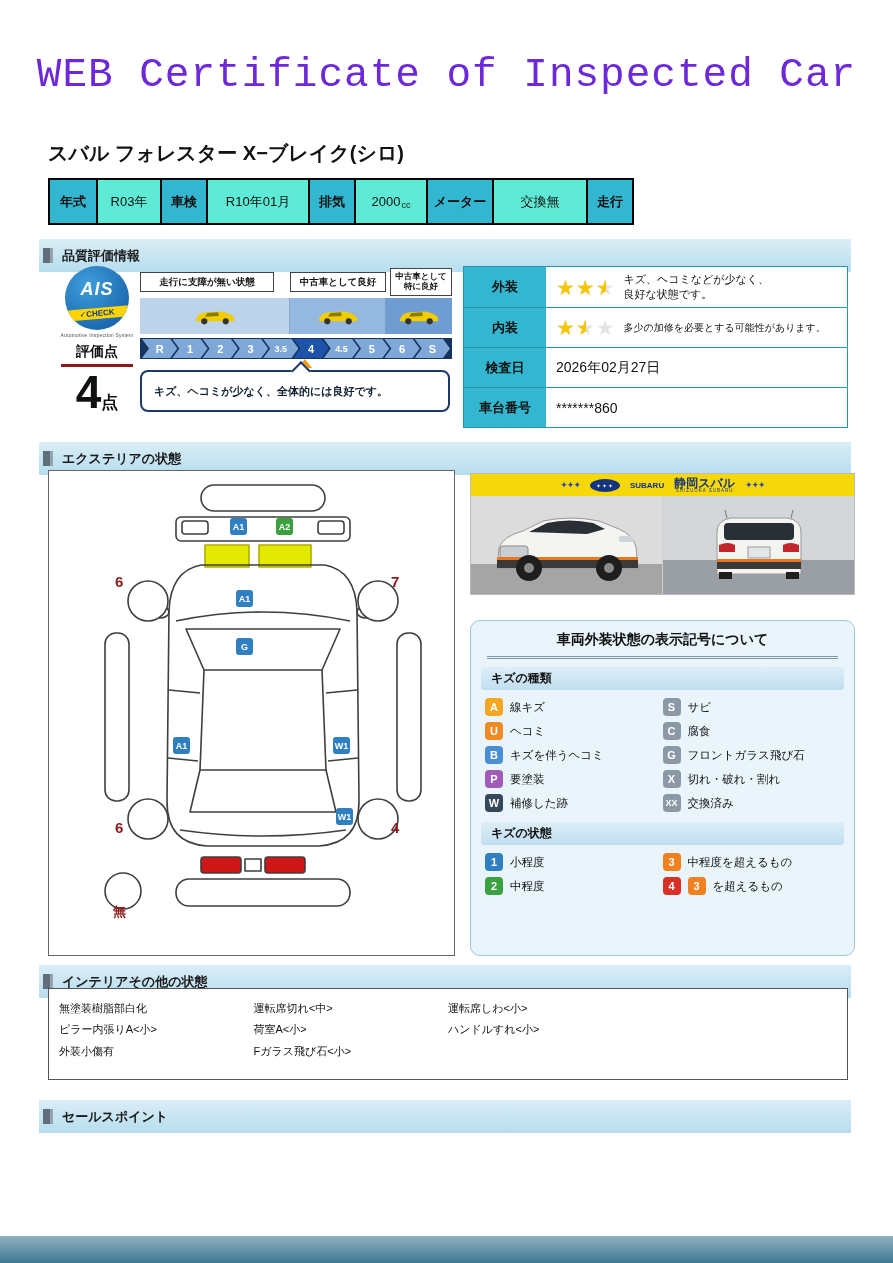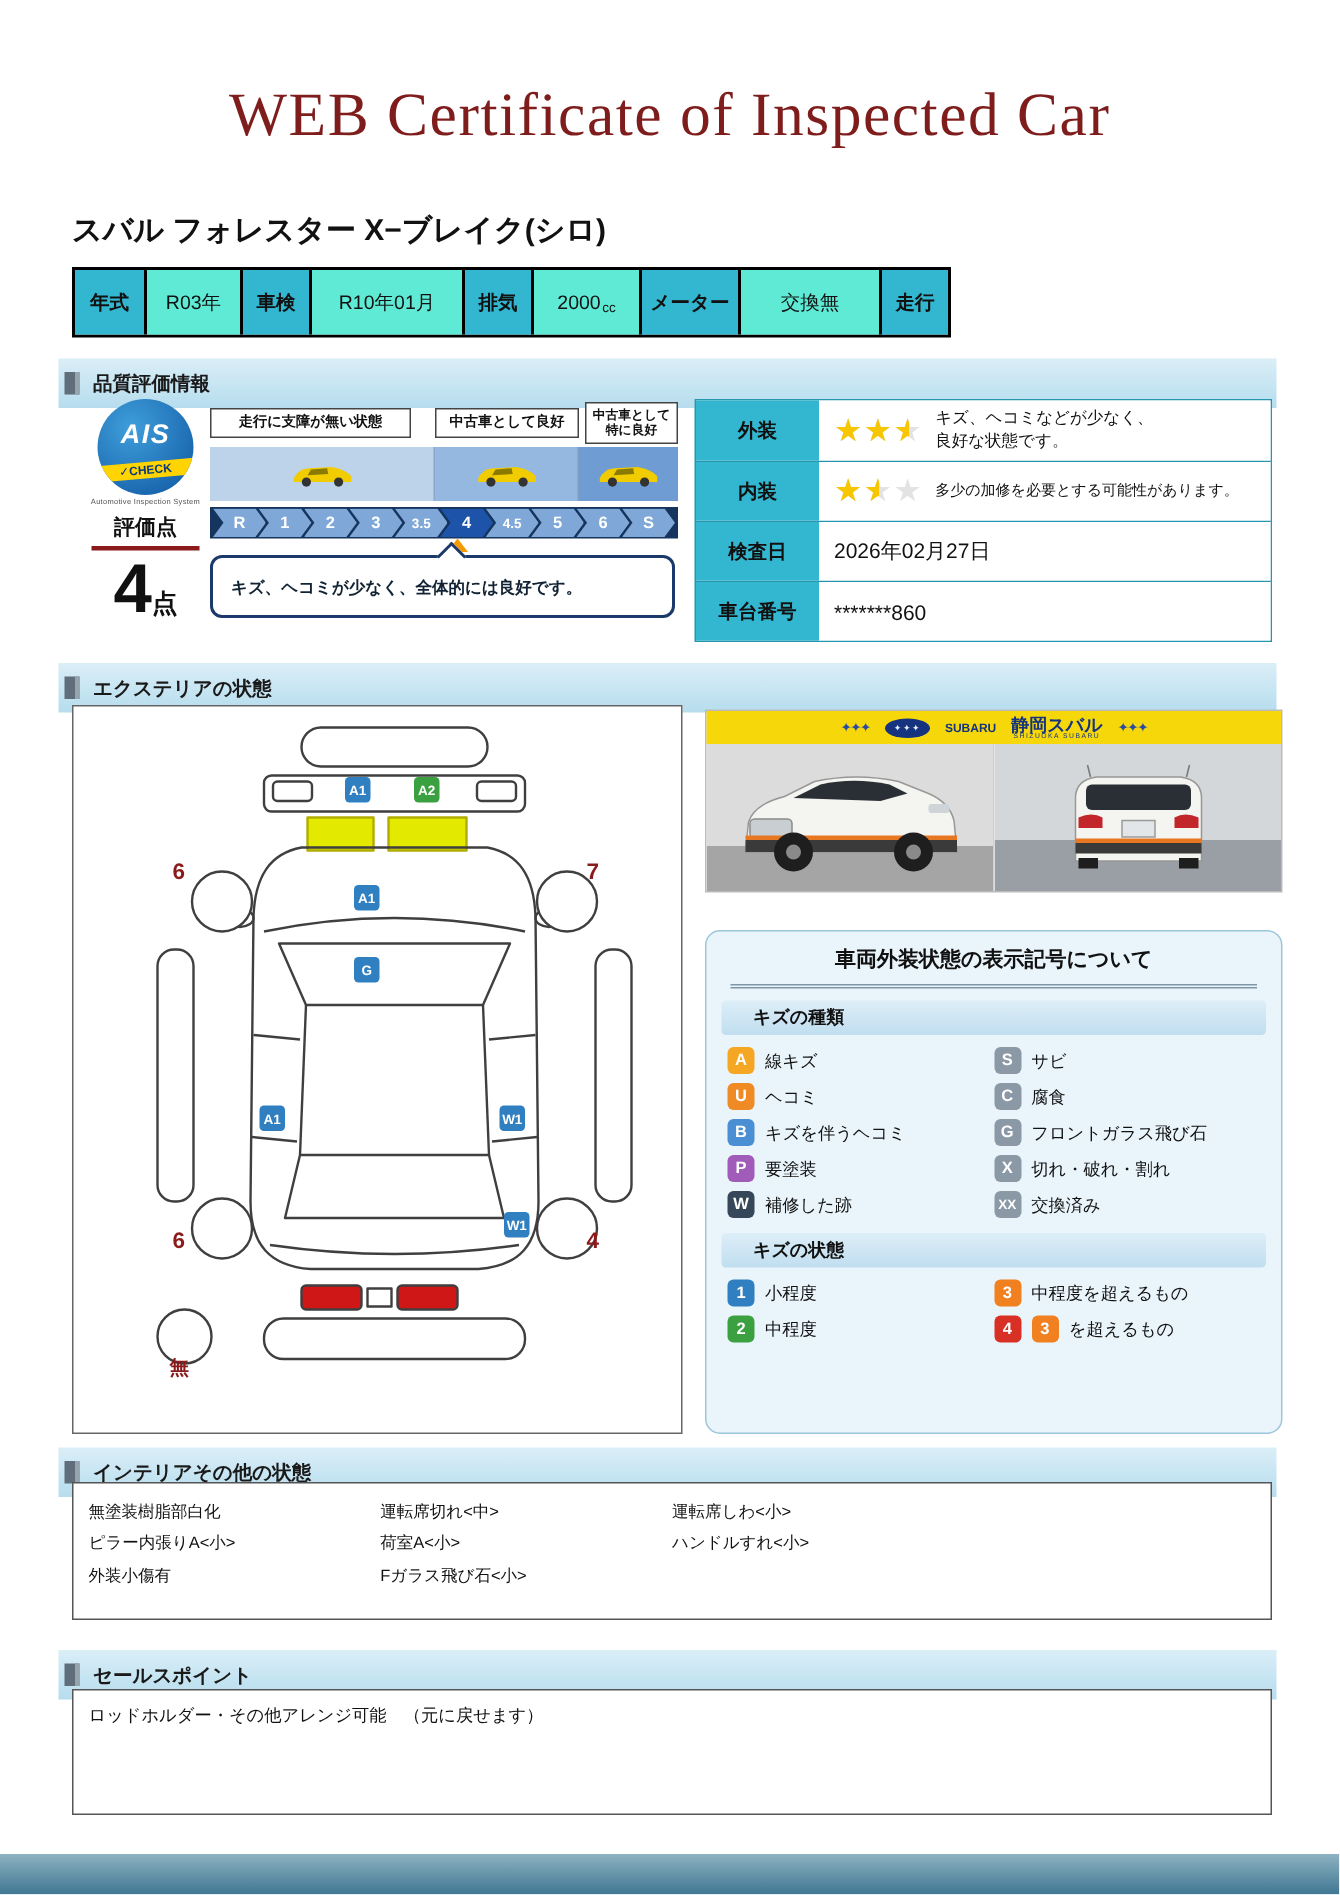--- a/index.html
+++ b/index.html
@@ -2,21 +2,21 @@
 <html><head>
 <meta charset="utf-8">
 <style>
   *{margin:0;padding:0;box-sizing:border-box}
   html,body{background:#fff}
   body{font-family:"Liberation Sans","DejaVu Sans",sans-serif;color:#111}
   .page{position:relative;width:893px;height:1263px;background:#fff;overflow:hidden}
 
   
   .title{position:absolute;top:52px;left:0;width:100%;text-align:center;
-    font-family:Liberation Serif, serif;font-size:41px;letter-spacing:1px;color:#7f1d1d}
+    font-family:Liberation Mono, monospace;font-size:41px;letter-spacing:1px;color:#6d28d9}
   .car-name{position:absolute;left:48px;top:140px;font-size:20px;font-weight:bold}
 
   
   .spec{position:absolute;left:48px;top:178px;display:flex;height:47px;border:2px solid #000;background:#fff}
   .spec .cell{border-left:2px solid #000;display:flex;align-items:center;justify-content:center;font-size:13px;background:#5eead4}
   .spec .cell:first-child{border-left:none}
   .spec .h{background:#33b6cf;font-weight:bold}
   .w-yl{width:46px}.w-yv{width:64px}.w-il{width:46px}.w-iv{width:102px}
   .w-dl{width:46px}.w-dv{width:72px}.w-ml{width:66px}.w-mv{width:94px}
   .w-rl{width:46px}.w-rv{width:214px;flex-direction:column;justify-content:flex-start;padding-top:5px}
@@ -104,21 +104,21 @@
   .photo{flex:1;position:relative;overflow:hidden;border-left:1px solid #cfcfcf}
   .photo:first-child{border-left:none}
   .photo svg{display:block}
 
   
   .legend{position:absolute;left:470px;top:620px;width:385px;height:336px;background:#eaf5fb;
     border:1px solid #9cc6dc;border-radius:10px;overflow:hidden}
   .legend-title{margin:10px 16px 0;text-align:center;font-size:14px;font-weight:bold;padding-bottom:7px;
     border-bottom:3px double #7f98a8}
   .legend-strip{margin:8px 10px 4px;background:linear-gradient(180deg,#ddeef8,#c0def0);font-size:12px;
-    font-weight:bold;padding:3px 21px;border-radius:3px}
+    font-weight:bold;padding:3px 10px;border-radius:3px}
   .legend-grid{display:grid;grid-template-columns:1fr 1fr;row-gap:6px;padding:4px 14px 2px}
   .legend-item{display:flex;align-items:center;gap:7px;font-size:11.5px}
   .badge{min-width:18px;height:18px;border-radius:4px;color:#fff;font-weight:bold;font-size:11px;
     display:inline-flex;align-items:center;justify-content:center;padding:0 2px;flex:none}
   .badge.xs{font-size:9px}
 
   
   .interior-box{position:absolute;left:48px;top:988px;width:800px;height:92px;border:1px solid #555;
     display:flex;padding:9px 10px;background:#fff}
   .int-col{width:25%;font-size:11px;line-height:1.95}
@@ -434,19 +434,16 @@
       <div>運転席しわ&lt;小&gt;</div>
       <div>ハンドルすれ&lt;小&gt;</div>
     </div>
   </div>
 
   <div class="secbar sec4">
     <span class="mark"></span>
     <span>セールスポイント</span>
   </div>
 
-  <div class="sales-box">
-    <div>ロッドホルダー・その他アレンジ可能　（元に戻せます）</div>
-  </div>
 
   <div class="bottombar"></div>
 
 </div>
 
 </body></html>

